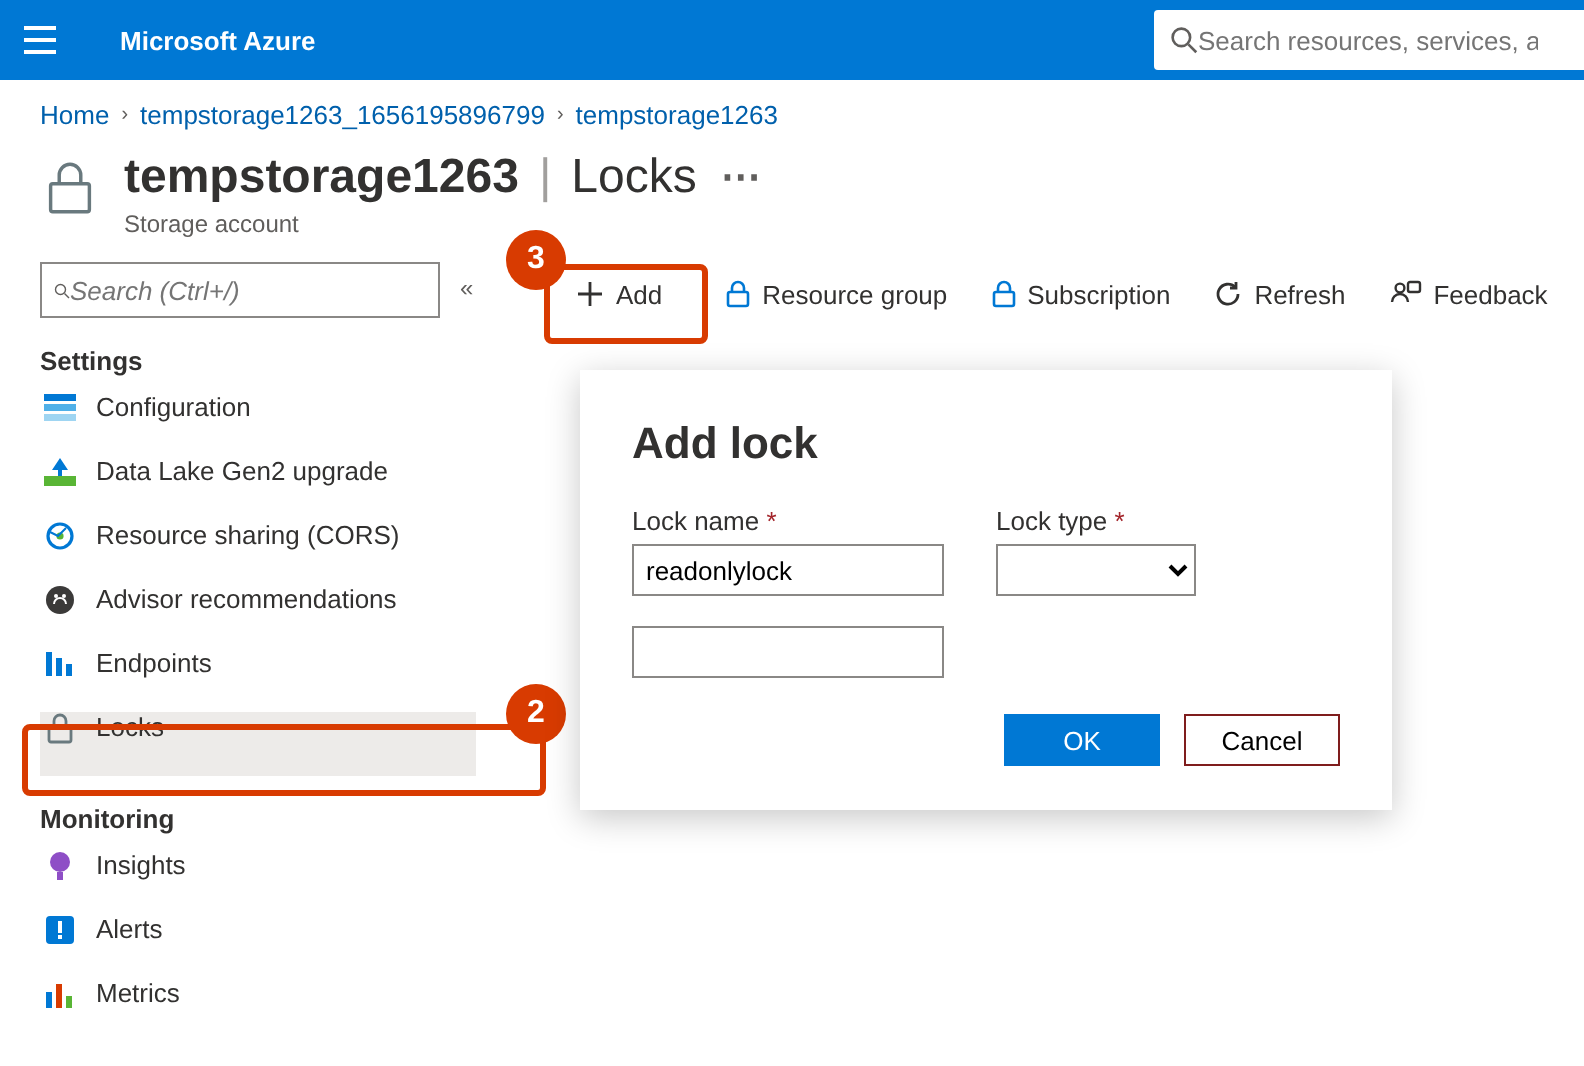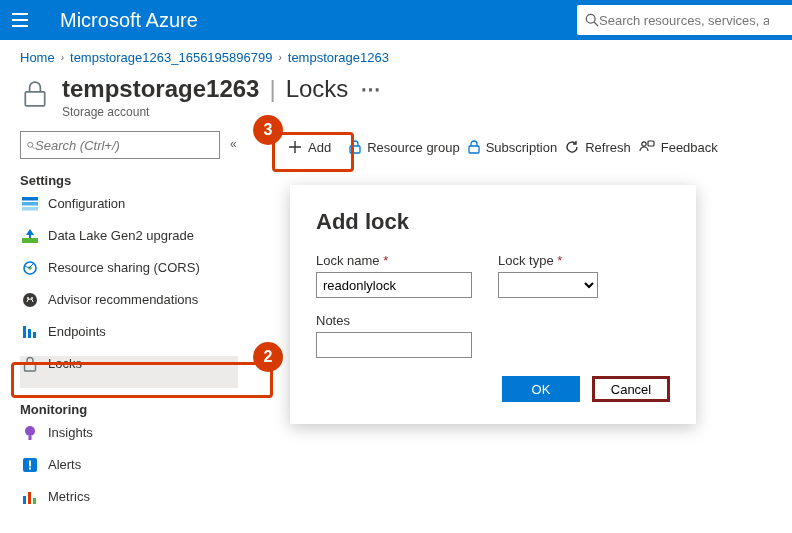--- a/index.html
+++ b/index.html
@@ -1,21 +1,21 @@
 <!DOCTYPE html>
 <html><head>
 <meta charset="utf-8">
 <style>
   * { box-sizing: border-box; margin: 0; padding: 0; }
   body { font-family: "Segoe UI", Arial, sans-serif; font-size: 13px; color: #323130; width: 792px; height: 533px; overflow: hidden; background: #fff; position: relative; }
 
   
   .topbar { background: #0078d4; height: 40px; display: flex; align-items: center; color: #fff; }
   .hamburger { width: 40px; display:flex; justify-content:center; align-items:center; }
-  .brand { font-weight: 400; font-size: 20px; padding-left: 20px; flex: 0 0 auto; }
+  .brand { font-weight: 700; font-size: 13px; padding-left: 20px; flex: 0 0 auto; }
   .top-spacer { flex: 1; }
   .topsearch { display:flex; align-items:center; background:#fff; color:#605e5c; height:30px; width:215px; margin-right:0; padding:0 8px; border-radius:2px 0 0 2px; }
   .topsearch input { border:none; outline:none; font-size:13px; width:170px; color:#323130; background:transparent; }
 
   
   .breadcrumb { padding: 10px 20px 6px 20px; font-size: 13px; display:flex; gap:6px; align-items:center; }
   .breadcrumb a { color:#0060ac; text-decoration:none; }
   .bc-sep { color:#605e5c; font-size:10px; }
 
   
@@ -35,39 +35,39 @@
   .search-bar { display:flex; align-items:center; border:1px solid #8a8886; height:28px; width:200px; padding:4px 6px; margin-bottom:14px; }
   .search-bar input { border:none; outline:none; flex:1; font-size:13px; font-style:italic; color:#605e5c; }
 
   .section-head { font-weight:600; font-size:13px; margin:6px 0 8px 0; }
   .nav-item { display:flex; align-items:flex-start; gap:10px; height:32px; padding-left:2px; cursor:default; }
   .nav-item.selected { background:#edebe9; }
   .nav-icon { width:16px; height:16px; display:flex; align-items:center; justify-content:center; flex:0 0 16px; }
 
   
   .rightcol { flex:1; padding-left:40px; position:relative; }
-  .toolbar { display:flex; align-items:center; gap:8px; height:32px; font-size:13px; }
+  .toolbar { display:flex; align-items:center; gap:22px; height:32px; font-size:13px; }
   .tb-item { display:flex; align-items:center; gap:6px; color:#323130; }
   .add-box { position:relative; padding:4px 10px; }
 
   
   .callout-box { position:absolute; border:3px solid #d83b01; border-radius:4px; pointer-events:none; z-index:5;}
   .callout-circle { position:absolute; width:30px; height:30px; border-radius:50%; background:#d83b01; color:#fff; font-weight:700; font-size:16px; display:flex; align-items:center; justify-content:center; z-index:6; pointer-events:none;}
 
   
   .popup { position:absolute; left:290px; top:185px; width:406px; background:#fff; box-shadow:0 4px 16px rgba(0,0,0,0.22); padding:24px 26px 22px 26px; z-index:10; }
   .popup h2 { font-size:22px; font-weight:600; margin-bottom:18px;}
   .form-row { display:flex; gap:26px; margin-bottom:12px;}
   .form-field label { font-size:13px; display:block; margin-bottom:4px;}
   .req { color:#a4262c; }
   .form-field input[type=text] { height:26px; border:1px solid #8a8886; padding:0 6px; font-size:13px; width:156px; }
   .form-field select { height:26px; border:1px solid #8a8886; padding:12px 4px; font-size:13px; width:100px; background:#fff;}
   .notes-input { height:26px; border:1px solid #0078d4; padding:0 6px; font-size:13px; width:100%; outline:none; }
   .button-row { display:flex; justify-content:flex-end; gap:12px; margin-top:18px;}
-  .btn { height:26px; width:78px; font-size:13px; border:3px solid #7f1d1d; background:#fff; cursor:pointer;}
+  .btn { height:26px; width:78px; font-size:13px; border:1px solid #7f1d1d; background:#fff; cursor:pointer;}
   .btn.primary { background:#0078d4; color:#fff; border-color:#0078d4;}
 
   
   .bg-row { position:absolute; left:636px; top:204px; font-size:13px; color:#323130; }
 </style>
 </head>
 <body>
 
 <div class="topbar">
   <div class="hamburger">
@@ -270,21 +270,20 @@
       <input type="text" value="readonlylock" style="">
     </div>
     <div class="form-field">
       <label><span>Lock type</span> <span class="req">*</span></label>
       <select>
         <option>Read-only</option>
       </select>
     </div>
   </div>
   <div class="form-field" style="margin-bottom:0;">
-    <label>Notes</label>
     <input type="text" class="notes-input" autofocus="" value="" style="">
   </div>
   <div class="button-row">
     <button class="btn primary">OK</button>
     <button class="btn">Cancel</button>
   </div>
 </div>
 
 <div class="callout-box" style="left:11px; top:362px; width:262px; height:36px;"></div>
 <div class="callout-circle" style="left:253px; top:342px;">2</div>

